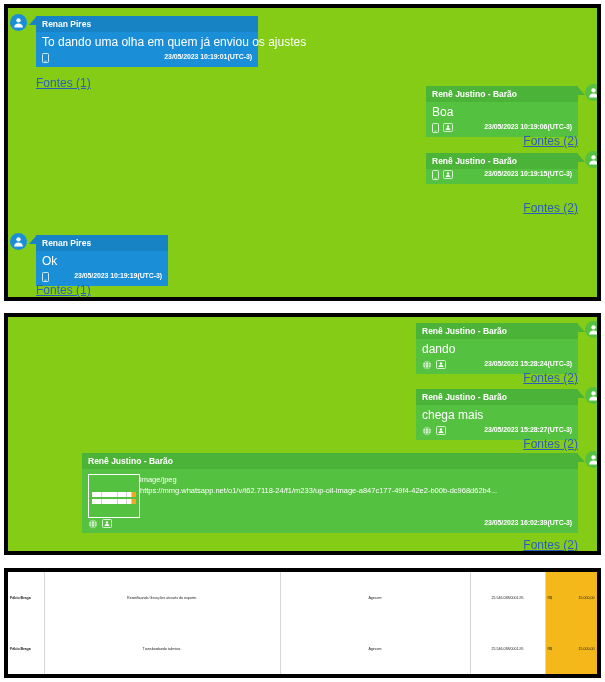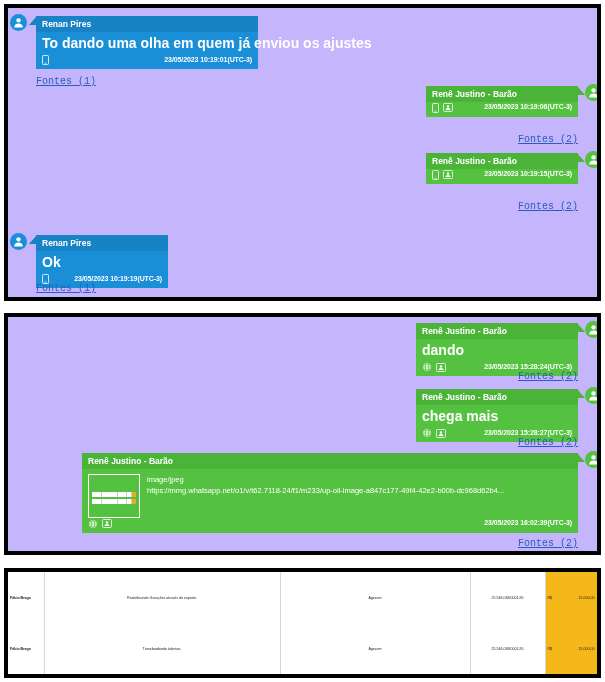--- a/index.html
+++ b/index.html
@@ -9,21 +9,21 @@
     font-family: "Liberation Sans", sans-serif;
     overflow: hidden;
   }
 
   .page { position: relative; width: 605px; height: 682px; background:#fff; }
 
   
   .panel {
     position: absolute;
     border: 4px solid #000000;
-    background: #c4b5fd;
+    background: #84cc16;
     overflow: hidden;
   }
   #panel-chat-1 { left: 4px;  top: 4px;   width: 597px; height: 297px; }
   #panel-chat-2 { left: 4px;  top: 313px; width: 597px; height: 242px; }
   #panel-table  { left: 4px;  top: 568px; width: 597px; height: 110px; background:#ffffff; }
 
   .panel-inner { position: relative; width: 100%; height: 100%; }
 
   
   .msg { position: absolute; }
@@ -40,22 +40,22 @@
   .bub-head {
     font-weight: bold;
     font-size: 8.5px;
     padding: 3px 6px 2px 6px;
     white-space: nowrap;
   }
   .bubble.blue  .bub-head { background: #1782c4; }
   .bubble.green .bub-head { background: #4cb339; }
 
   .bub-body {
-    font-weight: bold;
-    font-size: 14px;
+    font-weight: normal;
+    font-size: 12px;
     padding: 3px 23px 2px 6px;
     white-space: nowrap;
   }
 
   .bub-foot {
     display: flex;
     align-items: center;
     gap: 4px;
     padding: 1px 6px 4px 6px;
     font-size: 7px;
@@ -83,32 +83,31 @@
     border-radius: 50%;
     display: flex; align-items: center; justify-content: center;
   }
   .avatar.blue  { background: #1a8fd8; left: -26px; }
   .avatar.green { background: #55c140; right: -24px; }
   .avatar svg { width: 13px; height: 13px; display:block; }
 
   
   .fontes {
     position: absolute;
-    font-size: 10px;
+    font-size: 12px;
     color: #2b5dbd;
     text-decoration: underline;
     white-space: nowrap;
-    font-family: Liberation Mono, monospace;
   }
 
   .ic { display: inline-flex; align-items: center; }
   .ic svg { display: block; }
 
   
-  .media-row { display: flex; gap: 7px; padding: 5px 6px 0 6px; }
+  .media-row { display: flex; gap: 0; padding: 5px 6px 0 6px; }
   .thumb {
     width: 52px; height: 44px;
     border: 1px solid #ffffff;
     background: #55c140;
     position: relative;
     flex: none;
     overflow: hidden;
   }
   .thumb .tr {
     position: absolute; left: 3px; right: 3px; height: 5px;
@@ -182,20 +181,21 @@
       <div class="msg" style="left:418px; top:78px; width:152px;">
         <div class="bubble green">
           <span class="tail right"></span>
           <span class="avatar green">
             <svg viewBox="0 0 24 24" fill="#ffffff">
                 <circle cx="12" cy="8" r="4"></circle>
                 <path d="M4 21c0-4.4 3.6-7 8-7s8 2.6 8 7z"></path>
               </svg>
           </span>
           <div class="bub-head">Renê Justino - Barão</div>
+          <div class="bub-body">Boa</div>
           <div class="bub-foot">
             <span class="ic">
               <svg width="7" height="10" viewBox="0 0 14 20">
                   <rect x="1" y="1" width="12" height="18" rx="2" fill="none" stroke="#ffffff" stroke-width="1.6"></rect>
                   <rect x="5" y="15.5" width="4" height="1.4" fill="#ffffff"></rect>
                 </svg>
             </span>
             <span class="ic">
               <svg width="10" height="9" viewBox="0 0 20 18">
                   <rect x="1" y="1" width="18" height="16" rx="2" fill="none" stroke="#ffffff" stroke-width="1.5"></rect>

